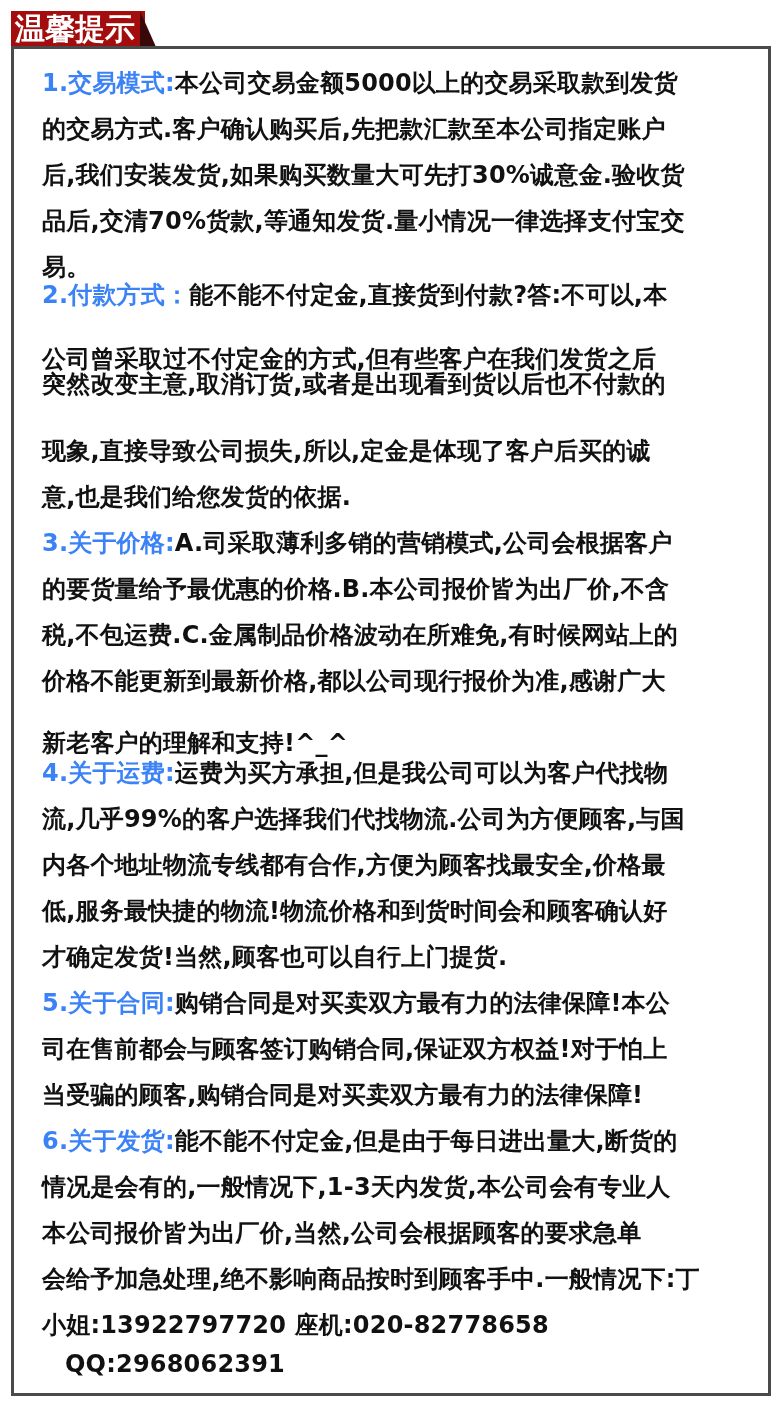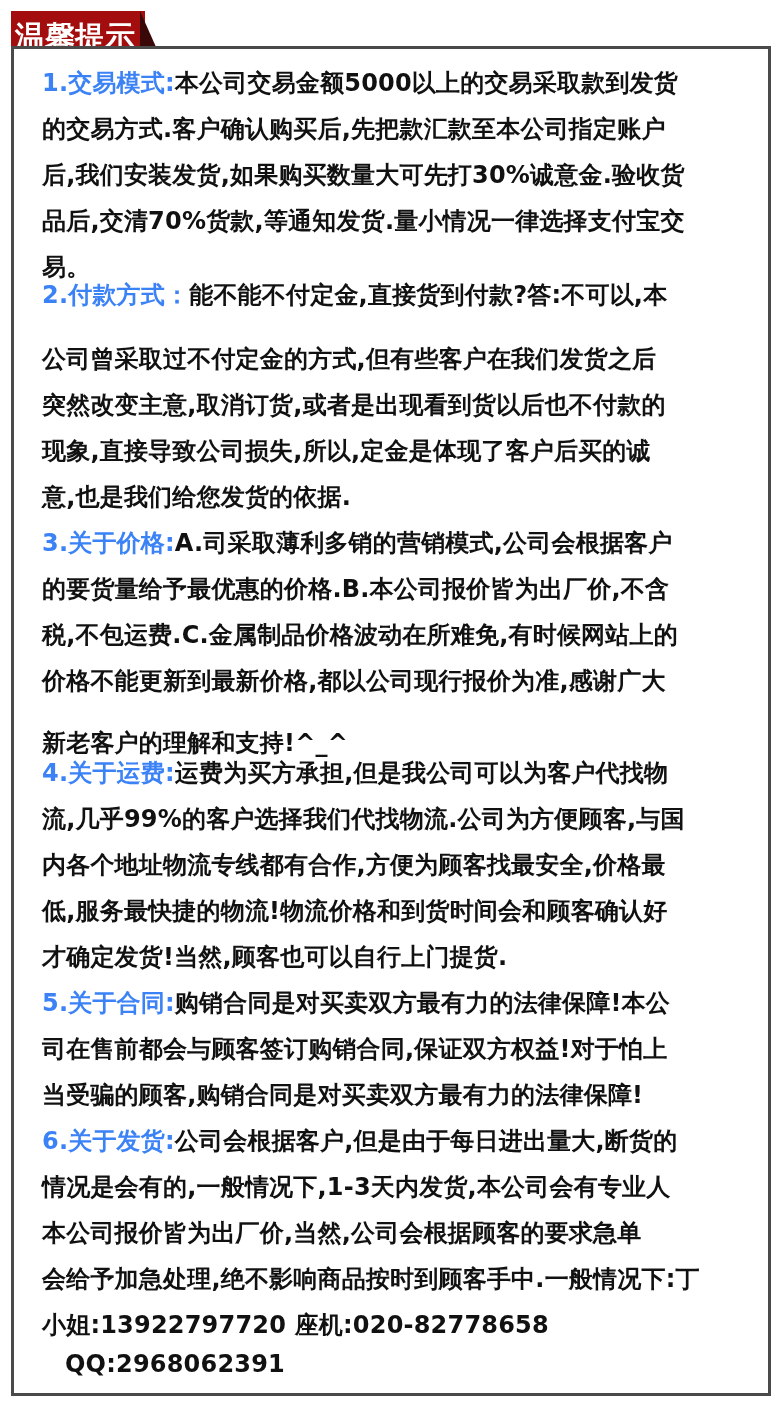--- a/index.html
+++ b/index.html
@@ -12,21 +12,20 @@
       background: #a30d0d;
     }
     .tab-slant {
       position: absolute; left: 140px; top: 11px; width: 0; height: 0;
       border-bottom: 36px solid #3a0808; border-right: 16px solid transparent;
     }
     .tab-text {
       position: absolute; left: 15px; top: 11px; height: 36px; line-height: 36px;
       color: #ffffff; font-weight: bold; font-size: 30px; letter-spacing: 0px;
       white-space: nowrap;
-      margin-top: 8px;
     }
     .box {
       position: absolute; left: 11px; top: 46px; width: 754px; height: 1344px;
       border: 3px solid #4a4a4a; background: #ffffff;
     }
     .line {
       position: absolute; left: 42px; height: 34px; line-height: 34px;
       font-size: 24px; font-weight: bold; color: #111111; white-space: nowrap;
       letter-spacing: 0.2px;
     }
@@ -42,38 +41,38 @@
 <div class="box"></div>
 
 <div class="line" style="top:66px"><span class="hl">1.交易模式:</span><span>本公司交易金额5000以上的交易采取款到发货</span></div>
 <div class="line" style="top:112px">的交易方式.客户确认购买后,先把款汇款至本公司指定账户</div>
 <div class="line" style="top:158px">后,我们安装发货,如果购买数量大可先打30%诚意金.验收货</div>
 <div class="line" style="top:204px">品后,交清70%货款,等通知发货.量小情况一律选择支付宝交</div>
 <div class="line" style="top:250px">易。</div>
 
 <div class="line" style="top:278px"><span class="hl">2.付款方式：</span><span>能不能不付定金,直接货到付款?答:不可以,本</span></div>
 <div class="line" style="top:342px">公司曾采取过不付定金的方式,但有些客户在我们发货之后</div>
-<div class="line" style="top:388px">突然改变主意,取消订货,或者是出现看到货以后也不付款的</div>
+<div class="line" style="top:367px">突然改变主意,取消订货,或者是出现看到货以后也不付款的</div>
 <div class="line" style="top:434px">现象,直接导致公司损失,所以,定金是体现了客户后买的诚</div>
 <div class="line" style="top:480px">意,也是我们给您发货的依据.</div>
 
 <div class="line" style="top:526px"><span class="hl">3.关于价格:</span><span>A.司采取薄利多销的营销模式,公司会根据客户</span></div>
 <div class="line" style="top:572px">的要货量给予最优惠的价格.B.本公司报价皆为出厂价,不含</div>
 <div class="line" style="top:618px">税,不包运费.C.金属制品价格波动在所难免,有时候网站上的</div>
 <div class="line" style="top:664px">价格不能更新到最新价格,都以公司现行报价为准,感谢广大</div>
 <div class="line" style="top:726px">新老客户的理解和支持!^_^</div>
 
 <div class="line" style="top:756px"><span class="hl">4.关于运费:</span><span>运费为买方承担,但是我公司可以为客户代找物</span></div>
 <div class="line" style="top:802px">流,几乎99%的客户选择我们代找物流.公司为方便顾客,与国</div>
 <div class="line" style="top:848px">内各个地址物流专线都有合作,方便为顾客找最安全,价格最</div>
 <div class="line" style="top:894px">低,服务最快捷的物流!物流价格和到货时间会和顾客确认好</div>
 <div class="line" style="top:940px">才确定发货!当然,顾客也可以自行上门提货.</div>
 
 <div class="line" style="top:986px"><span class="hl">5.关于合同:</span><span>购销合同是对买卖双方最有力的法律保障!本公</span></div>
 <div class="line" style="top:1032px">司在售前都会与顾客签订购销合同,保证双方权益!对于怕上</div>
 <div class="line" style="top:1078px">当受骗的顾客,购销合同是对买卖双方最有力的法律保障!</div>
 
-<div class="line" style="top:1124px"><span class="hl">6.关于发货:</span><span>公司会根据客户,但是由于每日进出量大,断货的</span></div>
+<div class="line" style="top:1124px"><span class="hl">6.关于发货:</span><span>能不能不付定金,但是由于每日进出量大,断货的</span></div>
 <div class="line" style="top:1170px">情况是会有的,一般情况下,1-3天内发货,本公司会有专业人</div>
 <div class="line" style="top:1216px">本公司报价皆为出厂价,当然,公司会根据顾客的要求急单</div>
 <div class="line" style="top:1262px">会给予加急处理,绝不影响商品按时到顾客手中.一般情况下:丁</div>
 <div class="line" style="top:1308px">小姐:13922797720 座机:020-82778658</div>
 <div class="line" style="top:1347px; left:65px">QQ:2968062391</div>
 
 </body></html>

